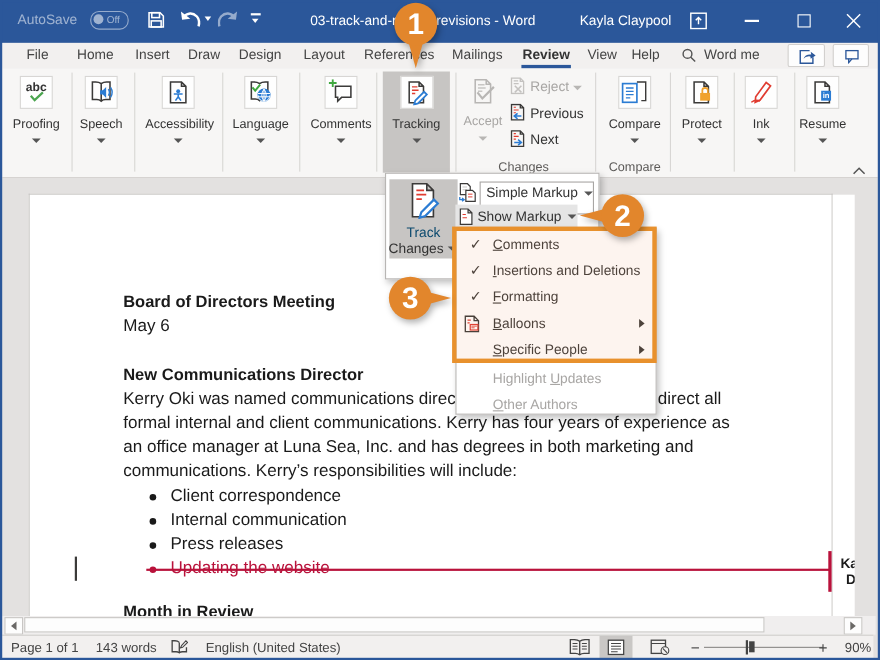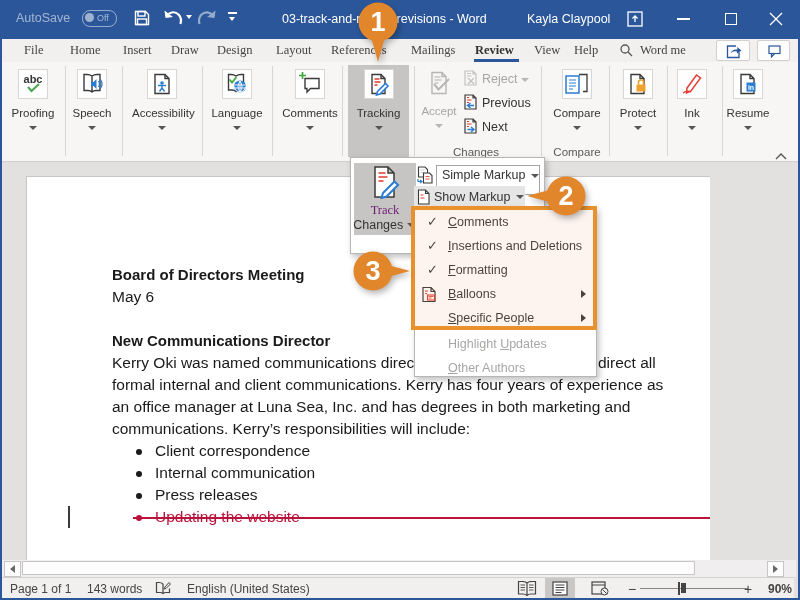--- a/index.html
+++ b/index.html
@@ -2,33 +2,33 @@
 <html><head>
 <meta charset="utf-8">
 <style>
   html,body{margin:0;padding:0;}
   #win{position:relative;width:800px;height:600px;font-family:"Liberation Sans",sans-serif;overflow:hidden;background:#e3e1e0;}
   .abs{position:absolute;}
   
   #titlebar{left:0;top:0;width:800px;height:39px;background:#2b579a;color:#fff;}
   .tb-dim{color:rgba(255,255,255,0.55);}
   
-  #tabrow{left:2px;top:39px;width:796px;height:23px;background:#f2f0ef;font-family:Liberation Serif, serif;}
+  #tabrow{left:2px;top:39px;width:796px;height:23px;background:#f2f0ef;}
   .tab{position:absolute;top:4px;font-size:12.5px;color:#444;white-space:nowrap;}
   
   #ribbon{left:2px;top:62px;width:796px;height:99px;background:#f7f6f5;border-bottom:1px solid #d2d0ce;}
   .rbtn{position:absolute;top:7px;width:60px;text-align:center;}
   .ibox{margin:0 auto;width:28px;height:28px;background:#fefefe;border:1px solid #d8d6d4;display:flex;align-items:center;justify-content:center;}
   .rlabel{margin-top:8px;font-size:11.5px;color:#333;}
   .rarr{margin-top:4px;font-size:8px;color:#555;}
   .vsep{position:absolute;top:4px;height:90px;width:1px;background:#d8d6d4;}
   .gname{position:absolute;top:84px;font-size:11.5px;color:#5c5a58;width:80px;text-align:center;}
   .carat{width:0;height:0;border-left:4px solid transparent;border-right:4px solid transparent;border-top:4px solid #555;display:inline-block;}
   
-  #doc{left:2px;top:162px;width:708px;height:398px;background:#e3e1e0;overflow:hidden;}
+  #doc{left:2px;top:162px;width:775px;height:398px;background:#e3e1e0;overflow:hidden;}
   #page{position:absolute;left:24px;top:14px;width:729px;height:500px;background:#fff;border:1px solid #c8c6c4;border-bottom:none;}
   #markupcol{position:absolute;left:755px;top:15px;width:26px;height:383px;background:#fff;}
   .dtext{position:absolute;font-size:15.5px;color:#1a1a1a;white-space:nowrap;}
   
   #vscroll{position:absolute;left:781px;top:0px;width:15px;height:398px;background:#f0eeee;}
   #hscroll{left:2px;top:560px;width:794px;height:17px;background:#f0eeee;}
   .sbtn{position:absolute;background:#fdfdfd;border:1px solid #c8c6c4;display:flex;align-items:center;justify-content:center;}
   #statusbar{left:2px;top:577px;width:792px;height:21px;background:#f2f0ef;border-top:1px solid #d2d0ce;font-size:12px;color:#444;}
   
   #frame{left:0;top:0;width:800px;height:600px;border:2px solid #2b579a;box-sizing:border-box;pointer-events:none;z-index:99;}
@@ -286,20 +286,21 @@
       <div class="dtext" style="left:153px;top:302px;">Internal communication</div>
     <div class="abs" style="left:134px;top:331px;width:6px;height:6px;border-radius:50%;background:#1a1a1a;"></div>
       <div class="dtext" style="left:153px;top:324px;">Press releases</div>
     <div class="abs" style="left:134px;top:353px;width:6px;height:6px;border-radius:50%;background:#b9123b;"></div>
       <div class="dtext" style="left:153px;top:346px;color:#b9123b;">Updating the website</div>
     <div class="abs" style="left:131px;top:355px;width:621px;height:1.5px;background:#b9123b;"></div>
     <div class="abs" style="left:751px;top:339px;width:3px;height:37px;background:#b9123b;"></div>
     <div class="abs" style="left:66px;top:344px;width:1.5px;height:22px;background:#3b3a39;"></div>
     <div class="dtext" style="left:762px;top:343px;font-size:12.5px;font-weight:bold;">Kay</div>
     <div class="dtext" style="left:767px;top:358px;font-size:12.5px;font-weight:bold;">D</div>
+    <div class="dtext" style="left:110px;top:386px;font-weight:bold;font-size:15px;">Month in Review</div>
     <div id="vscroll">
       <div class="sbtn" style="left:1px;top:2px;width:13px;height:14px;">
           <div style="width:0;height:0;border-left:4px solid transparent;border-right:4px solid transparent;border-bottom:5px solid #6a6866;"></div>
         </div>
       <div class="abs" style="left:1px;top:18px;width:13px;height:313px;background:#fdfdfd;border:1px solid #c8c6c4;box-sizing:border-box;"></div>
       <div class="sbtn" style="left:1px;top:380px;width:13px;height:15px;">
           <div style="width:0;height:0;border-left:4px solid transparent;border-right:4px solid transparent;border-top:5px solid #6a6866;"></div>
         </div>
     </div>
   </div>
@@ -334,30 +335,30 @@
       <rect x="1" y="1" width="13" height="12" fill="none" stroke="#444" stroke-width="1.2"></rect>
       <path d="M1 4 h13" stroke="#444" stroke-width="1"></path>
       <circle cx="13.5" cy="10.5" r="3.5" fill="#f2f0ef" stroke="#444" stroke-width="1"></circle>
       <path d="M11.5 8.5 l4 4" stroke="#444" stroke-width="1"></path>
     </svg>
     <div class="abs" style="left:626px;top:3px;font-size:14px;color:#444;">−</div>
     <div class="abs" style="left:638px;top:9.5px;width:108px;height:1.5px;background:#8a8886;"></div>
     <div class="abs" style="left:676px;top:3.5px;width:2px;height:13px;background:#444;"></div>
     <div class="abs" style="left:678.5px;top:5px;width:5px;height:10px;background:#444;"></div>
     <div class="abs" style="left:742px;top:3px;font-size:14px;color:#444;">+</div>
-    <div class="abs" style="left:766px;top:4px;font-weight:bold;">90%</div>
+    <div class="abs" style="left:766px;top:4px;">90%</div>
   </div>
   <div class="abs" id="panel">
     <div class="abs" style="left:3px;top:5px;width:62px;height:72px;background:#c7c5c3;text-align:center;">
       <svg style="margin-top:2px;" width="30" height="34" viewBox="0 0 30 34">
         <path d="M5 2 h13 l6 6 V32 h-19 z M18 2 v6 h6" fill="#fff" stroke="#3b3a39" stroke-width="1.5"></path>
         <path d="M8.5 8 h7 M8.5 12 h9 M8.5 16 h5" stroke="#e03c31" stroke-width="1.6"></path>
         <path d="M13 28 L24.5 16.5 l3.5 3.5 L16.5 31.5 l-5 1.5 z" fill="#fff" stroke="#2b7cd3" stroke-width="2"></path>
       </svg>
-      <div style="font-size:12.5px;color:#701a75;margin-top:0;line-height:15px;font-family:Liberation Serif, serif;">Track</div>
+      <div style="font-size:12.5px;color:#0c4a6e;margin-top:0;line-height:15px;">Track</div>
       <div style="font-size:12.5px;color:#333;white-space:nowrap;margin-left:-2px;line-height:15px;">Changes&nbsp;<span class="carat" style="border-top-width:4px;vertical-align:2px;"></span></div>
     </div>
     <svg class="abs" style="left:66px;top:8px;" width="17" height="18" viewBox="0 0 17 18">
       <path d="M1.5 1 h6.5 l2.5 2.5 V11 h-9 z" fill="#fff" stroke="#3b3a39" stroke-width="1.1"></path>
       <path d="M3.5 4 h4 M3.5 6.5 h4" stroke="#c8c6c4" stroke-width="0.9"></path>
       <path d="M6.5 7 h6 l2.5 2.5 V17 h-8.5 z" fill="#fff" stroke="#3b3a39" stroke-width="1.1"></path>
       <path d="M8.5 10.5 h4 M8.5 13 h4" stroke="#e03c31" stroke-width="0.9"></path>
       <path d="M1 13 v2.5 h3 M3 14 l2 1.5 -2 1.5" fill="none" stroke="#2b7cd3" stroke-width="1.2"></path>
     </svg>
     <div class="abs" style="left:85px;top:7px;width:104px;height:30px;background:#fff;border:1px solid #a8a6a4;box-sizing:border-box;">

